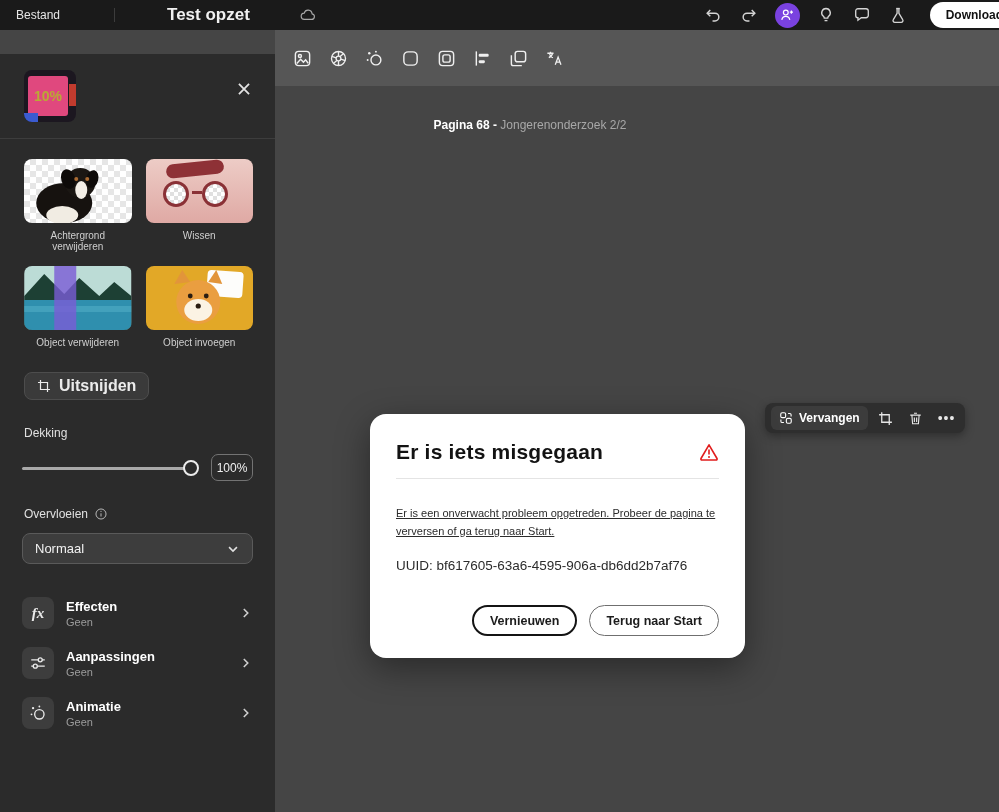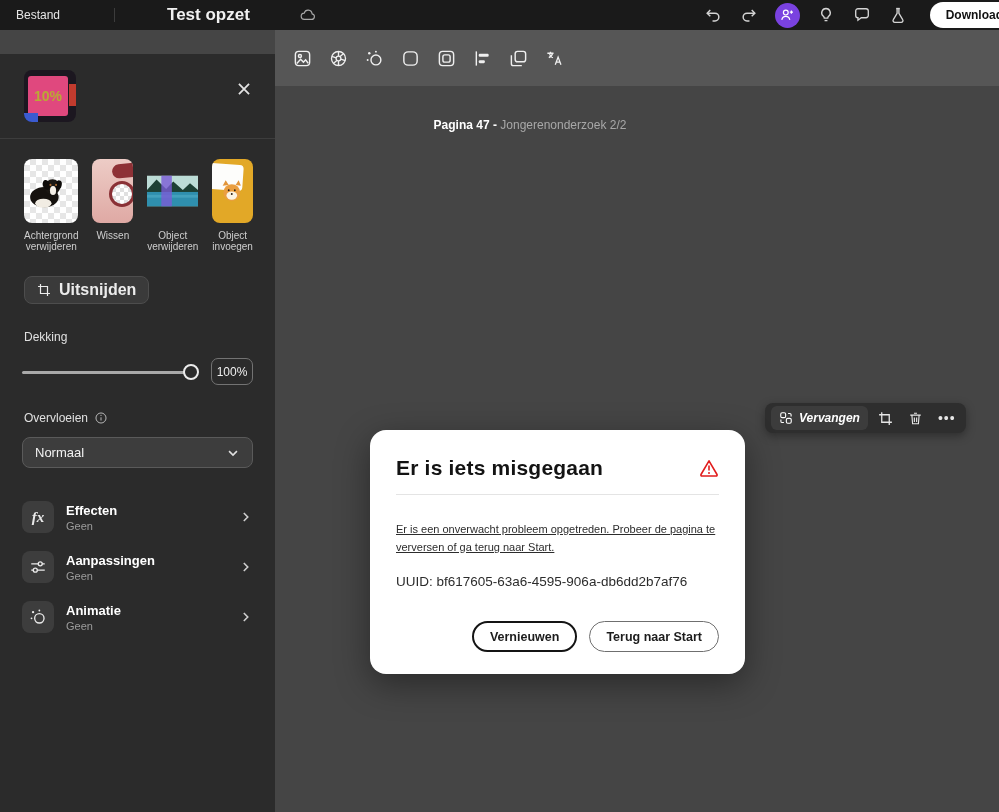--- a/index.html
+++ b/index.html
@@ -30,21 +30,21 @@
                 display:flex; align-items:center; justify-content:center; }
   .thumb-pink span { color:#b9aa35; font-weight:700; font-size:14px; }
   .thumb-blue { position:absolute; left:0; bottom:0; width:14px; height:9px; background:#3b5bd0; }
   .thumb-red  { position:absolute; right:0; top:14px; width:7px; height:22px; background:#c23b2e; }
   .head-col { margin-left:14px; padding-top:6px; }
   .panel-title { font-size:15px; font-weight:700; color:#ffffff; }
   .swap-under { margin-top:9px; color:#dcdcdc; width:18px; height:18px; cursor:pointer; }
   .close-btn { position:absolute; right:22px; top:26px; width:18px; height:18px; color:#e3e3e3; cursor:pointer; }
   .divider { border-top:1px solid #3d3d3d; margin-top:4px; }
 
-  .cards { padding:20px 22px 0 24px; display:grid; grid-template-columns:1fr 1fr 1fr 1fr; column-gap:14px; row-gap:14px; }
+  .cards { padding:20px 22px 0 24px; display:grid; grid-template-columns:1fr 1fr; column-gap:14px; row-gap:14px; }
   .card { cursor:pointer; }
   .card-img { height:64px; border-radius:8px; overflow:hidden; position:relative; }
   .card-label { margin-top:7px; text-align:center; font-size:10px; color:#cfcfcf; }
   .checker { background:repeating-conic-gradient(#e6e6e6 0% 25%, #ffffff 0% 50%) 0 0 / 12px 12px; }
   .card-img svg { position:absolute; inset:0; width:100%; height:100%; }
   .bg-rose { background:linear-gradient(180deg,#edccc6,#dfa9a4); }
   .lens { position:absolute; width:26px; height:26px; border-radius:50%; border:3px solid #8a3136;
           background:repeating-conic-gradient(#e0e0e0 0% 25%, #ffffff 0% 50%) 0 0 / 8px 8px; }
   .lens.l1 { left:17px; top:22px; } .lens.l2 { left:56px; top:22px; }
   .bridge { position:absolute; left:46px; top:32px; width:10px; height:3px; background:#8a3136; }
@@ -88,28 +88,28 @@
   .ct-icon { width:23px; height:23px; color:#efefef; display:flex; align-items:center; justify-content:center; cursor:pointer; }
   .ct-icon svg { width:19px; height:19px; }
 
   .page-label { position:absolute; top:88px; left:140px; width:230px; text-align:center; font-size:12px; white-space:nowrap; }
   .page-label b { color:#ffffff; font-weight:700; }
   .page-label span { color:#a8a8a8; }
 
   .float-toolbar { position:absolute; left:490px; top:373px; height:30px; background:#2e2e2e; border-radius:8px;
                    box-shadow:0 3px 10px rgba(0,0,0,.35); display:flex; align-items:center; padding:0 6px; gap:6px; z-index:30; }
   .ft-chip { display:flex; align-items:center; gap:6px; height:24px; padding:0 8px; border-radius:6px;
-             background:rgba(255,255,255,.07); color:#fff; font-size:12px; font-weight:700; cursor:pointer;font-style:italic; }
+             background:rgba(255,255,255,.07); color:#fff; font-size:12px; font-weight:700; cursor:pointer; }
   .ft-chip svg { width:14px; height:14px; }
   .ft-icon { width:24px; height:24px; color:#e6e6e6; display:flex; align-items:center; justify-content:center; cursor:pointer; }
   .ft-icon svg { width:15px; height:15px; }
   .ft-more { font-size:14px; letter-spacing:1px; color:#e6e6e6; cursor:pointer; padding:0 4px; }
 
   
-  .modal { position:absolute; left:95px; top:400px; width:375px; background:#ffffff; border-radius:16px;
+  .modal { position:absolute; left:95px; top:384px; width:375px; background:#ffffff; border-radius:16px;
            box-shadow:0 10px 34px rgba(0,0,0,.4); padding:26px 26px 22px; z-index:40; }
   .modal-head { display:flex; align-items:center; justify-content:space-between; }
   .modal-title { font-size:21px; font-weight:800; color:#131313; letter-spacing:.2px; }
   .alert-icon { width:20px; height:20px; color:#e11d1d; }
   .modal-divider { border-top:1px solid #e4e4e4; margin-top:14px; }
   .modal-body { margin-top:26px; font-size:11px; color:#2c2c2c; line-height:1.6;text-decoration:underline; }
   .modal-uuid { margin-top:18px; font-size:13.5px; color:#2c2c2c; }
   .modal-actions { margin-top:32px; display:flex; justify-content:flex-end; gap:12px; }
   .btn { height:31px; padding:0 16px; border-radius:16px; background:#fff; font-family:inherit;
          font-size:12.5px; font-weight:700; color:#1c1c1c; cursor:pointer; }
@@ -395,21 +395,21 @@
       </div>
       <div class="ct-icon">
         <svg viewBox="0 0 20 20" fill="none" stroke="currentColor" stroke-width="1.4">
           <path d="M2.5 4.5h6.5M5.8 3v1.5M4 9.2c1.6-.6 3.6-2.6 4.1-4.7M8.3 9.2C6.8 8.5 5.3 7 4.8 5.4"></path>
           <path d="M10.8 16.5l3-8 3 8M11.9 13.8h4"></path>
         </svg>
       </div>
     </div>
 
     <div class="page-label">
-      <b>Pagina 47 -</b>
+      <b>Pagina 68 -</b>
       <span>Jongerenonderzoek 2/2</span>
     </div>
 
     <div class="float-toolbar">
       <div class="ft-chip">
         <svg viewBox="0 0 20 20" fill="none" stroke="#ffffff" stroke-width="1.6">
           <rect x="2.5" y="2.5" width="7" height="7" rx="2"></rect>
             <rect x="10.5" y="10.5" width="7" height="7" rx="2"></rect>
           <path d="M13 3.5h2.3a2 2 0 0 1 2 2V8M7 16.5H4.7a2 2 0 0 1-2-2V12"></path>
         </svg>

